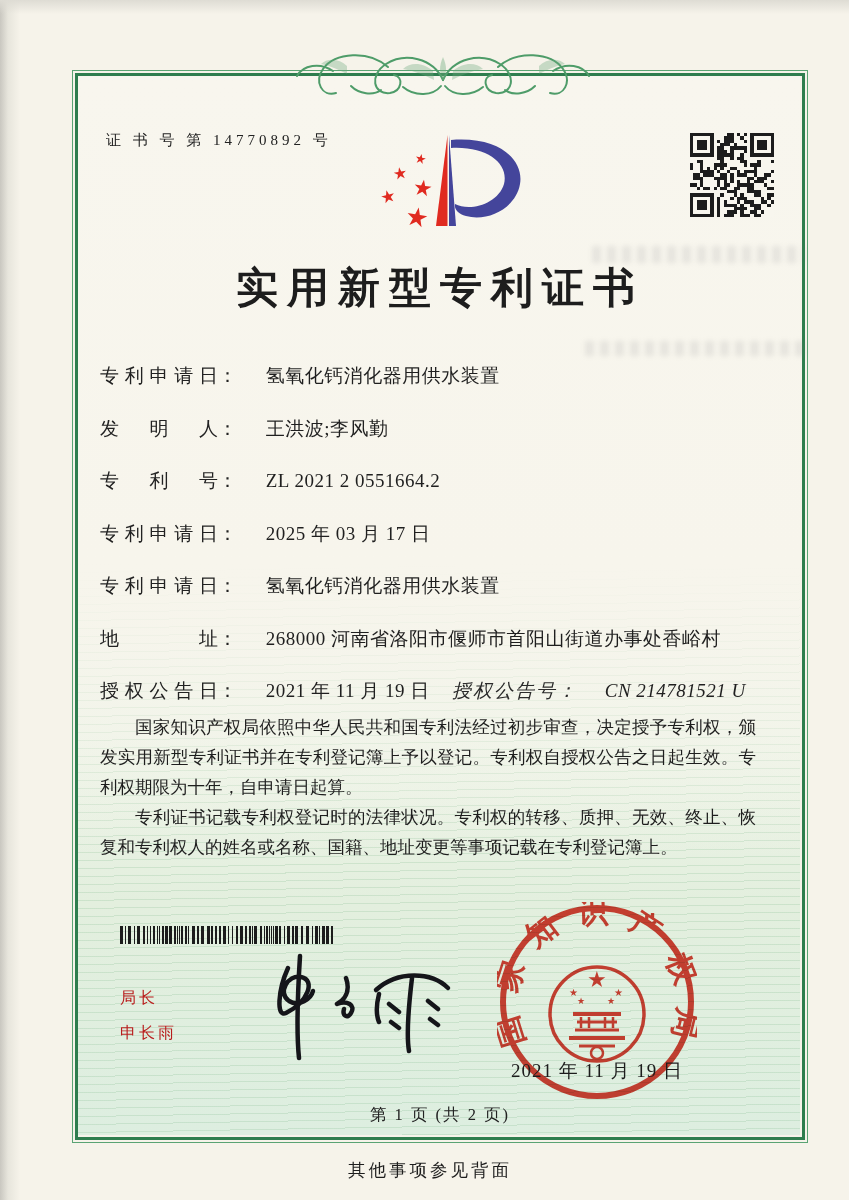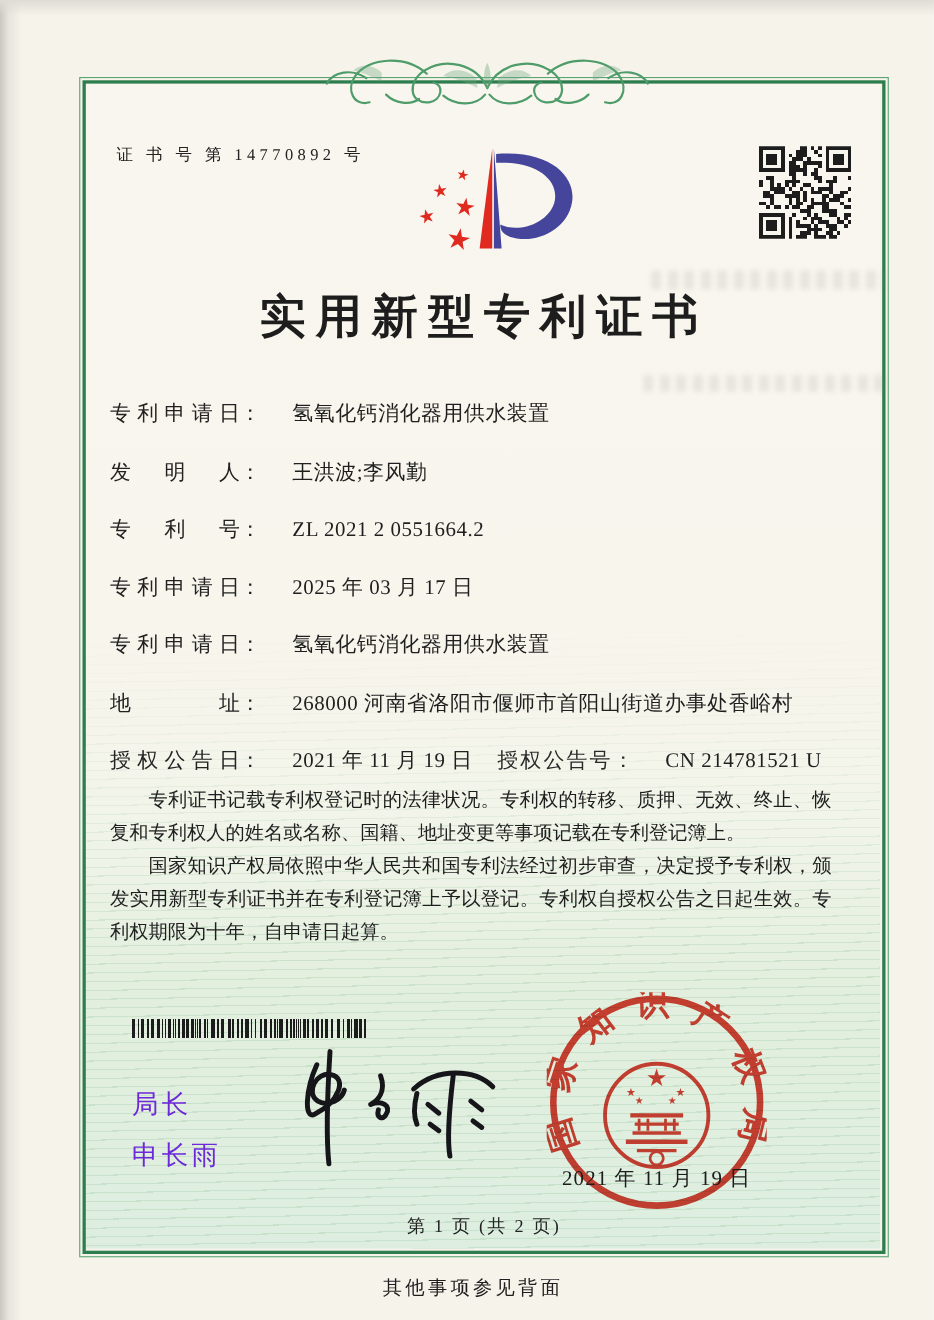--- a/index.html
+++ b/index.html
@@ -46,30 +46,30 @@
     background:repeating-linear-gradient(90deg,rgba(125,125,130,.28) 0 9px,rgba(125,125,130,0) 9px 15px);}
   .ghost1{left:592px;top:246px;width:212px;height:17px;}
   .ghost2{left:585px;top:341px;width:222px;height:15px;}
 
   .fields{position:absolute;left:100px;top:363px;width:680px;font-size:19px;}
   .field-row{position:absolute;left:0;white-space:nowrap;}
   .field-label{display:inline-block;width:118px;text-align:justify;text-align-last:justify;
     -moz-text-align-last:justify;vertical-align:top;color:#222;}
   .field-colon{display:inline-block;color:#222;}
   .field-value{display:inline-block;margin-left:24px;letter-spacing:.5px;color:#1f1f1f;}
-  .grant-no-pair{position:absolute;left:352px;top:0;white-space:nowrap;}
+  .grant-no-pair{position:absolute;left:352px;top:0;white-space:nowrap;font-style:italic;}
   .grant-no-pair .nlabel{letter-spacing:2px;}
 
   .body-text{position:absolute;left:100px;top:712px;width:656px;font-size:17.5px;
     line-height:1.72;text-align:justify;color:#1e1e1e;}
   .body-text p{margin:0;text-indent:2em;}
 
   .barcode{position:absolute;left:120px;top:926px;width:216px;height:18px;}
 
-  .signer{position:absolute;left:120px;top:988px;font-size:24px;letter-spacing:3px;color:#6d28d9;}
+  .signer{position:absolute;left:120px;top:988px;font-size:16px;letter-spacing:3px;color:#b91c1c;}
   .signer div{margin-bottom:14px;}
   .signature{position:absolute;left:248px;top:948px;width:215px;height:118px;}
 
   .seal{position:absolute;left:497px;top:902px;width:200px;height:200px;opacity:.95;
     mix-blend-mode:multiply;}
   .seal-date{position:absolute;left:497px;top:1058px;width:200px;text-align:center;
     font-size:19px;letter-spacing:1px;color:#1c1c1c;z-index:6;}
 
   .page-indicator{position:absolute;left:0;top:1104px;width:880px;text-align:center;
     font-size:16.5px;letter-spacing:2px;color:#222;}
@@ -462,22 +462,22 @@
       <span class="field-label">授权公告日</span><span class="field-colon">：</span>
       <span class="field-value">2021 年 11 月 19 日</span>
       <span class="grant-no-pair">
         <span class="nlabel">授权公告号</span><span>：</span>
         <span class="field-value">CN 214781521 U</span>
       </span>
     </div>
   </div>
 
   <div class="body-text">
+    <p>国家知识产权局依照中华人民共和国专利法经过初步审查，决定授予专利权，颁发实用新型专利证书并在专利登记簿上予以登记。专利权自授权公告之日起生效。专利权期限为十年，自申请日起算。</p>
     <p>专利证书记载专利权登记时的法律状况。专利权的转移、质押、无效、终止、恢复和专利权人的姓名或名称、国籍、地址变更等事项记载在专利登记簿上。</p>
-    <p>国家知识产权局依照中华人民共和国专利法经过初步审查，决定授予专利权，颁发实用新型专利证书并在专利登记簿上予以登记。专利权自授权公告之日起生效。专利权期限为十年，自申请日起算。</p>
   </div>
 
   <div class="barcode" id="barcode"><svg viewBox="0 0 216 18" width="216" height="18" shape-rendering="crispEdges">
         <rect x="0" y="0" width="3" height="18" fill="#1c1c1c"></rect>
         <rect x="5" y="0" width="1" height="18" fill="#1c1c1c"></rect>
         <rect x="8" y="0" width="3" height="18" fill="#1c1c1c"></rect>
         <rect x="14" y="0" width="1" height="18" fill="#1c1c1c"></rect>
         <rect x="17" y="0" width="3" height="18" fill="#1c1c1c"></rect>
         <rect x="23" y="0" width="2" height="18" fill="#1c1c1c"></rect>
         <rect x="27" y="0" width="1" height="18" fill="#1c1c1c"></rect>

